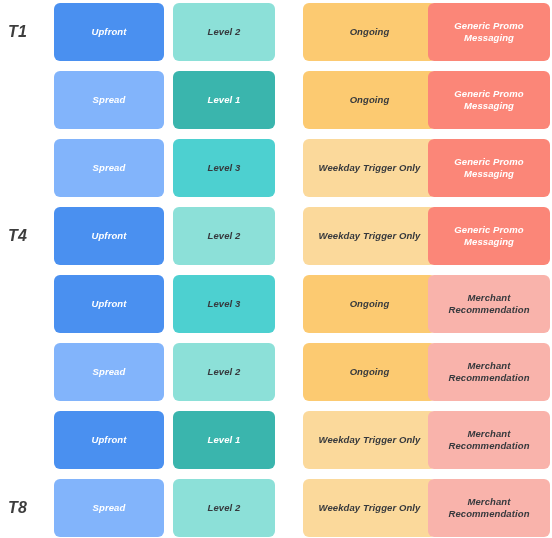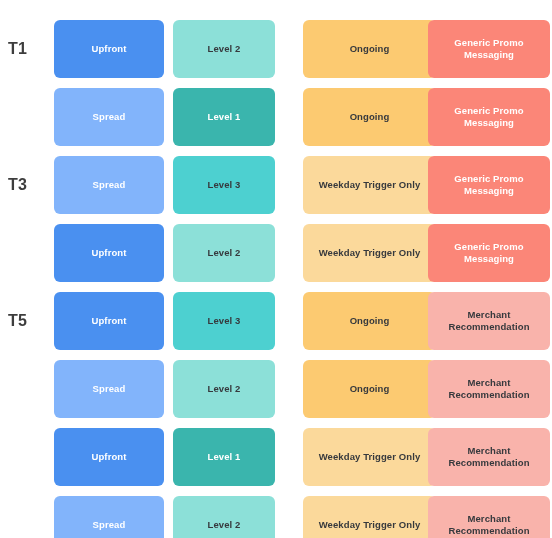--- a/index.html
+++ b/index.html
@@ -12,21 +12,22 @@
     height: 538px;
     background: #ffffff;
     font-family: "Liberation Sans", sans-serif;
     overflow: hidden;
   }
   .matrix {
     position: relative;
     width: 552px;
     height: 535px;
     box-sizing: border-box;
-    padding-top: 20px;
+    padding-top: 3px;
+    font-style: italic;
   }
   .row {
     position: relative;
     height: 68px;
     width: 552px;
   }
   .row-label {
     position: absolute;
     left: 8px;
     top: 0;
@@ -100,52 +101,51 @@
       </div>
       <div class="cell c2" style="background: rgb(252, 202, 113);">
         <span class="cell-text t-dark" style="color: rgb(54, 57, 61);">Ongoing</span>
       </div>
       <div class="cell c3" style="background: rgb(251, 134, 120);">
         <span class="cell-text t-light" style="color: rgb(255, 255, 255);">Generic Promo
 Messaging</span>
       </div>
     </div>
     <div class="row">
-      <div class="row-label">T3</div>
       <div class="cell c0" style="background: rgb(130, 180, 251);">
         <span class="cell-text t-light" style="color: rgb(255, 255, 255);">Spread</span>
       </div>
       <div class="cell c1" style="background: rgb(77, 208, 208);">
         <span class="cell-text t-dark" style="color: rgb(54, 57, 61);">Level 3</span>
       </div>
       <div class="cell c2" style="background: rgb(251, 217, 155);">
         <span class="cell-text t-dark" style="color: rgb(54, 57, 61);">Weekday Trigger Only</span>
       </div>
       <div class="cell c3" style="background: rgb(251, 134, 120);">
         <span class="cell-text t-light" style="color: rgb(255, 255, 255);">Generic Promo
 Messaging</span>
       </div>
     </div>
     <div class="row">
-      <div class="cell c0" style="background: rgb(74, 144, 240);">
-        <span class="cell-text t-light" style="color: rgb(255, 255, 255);">Upfront</span>
-      </div>
-      <div class="cell c1" style="background: rgb(140, 224, 216);">
-        <span class="cell-text t-dark" style="color: rgb(54, 57, 61);">Level 2</span>
-      </div>
-      <div class="cell c2" style="background: rgb(251, 217, 155);">
-        <span class="cell-text t-dark" style="color: rgb(54, 57, 61);">Weekday Trigger Only</span>
-      </div>
-      <div class="cell c3" style="background: rgb(251, 134, 120);">
-        <span class="cell-text t-light" style="color: rgb(255, 255, 255);">Generic Promo
-Messaging</span>
-      </div>
-    </div>
-    <div class="row">
-      <div class="row-label">T5</div>
+      <div class="row-label">T4</div>
+      <div class="cell c0" style="background: rgb(74, 144, 240);">
+        <span class="cell-text t-light" style="color: rgb(255, 255, 255);">Upfront</span>
+      </div>
+      <div class="cell c1" style="background: rgb(140, 224, 216);">
+        <span class="cell-text t-dark" style="color: rgb(54, 57, 61);">Level 2</span>
+      </div>
+      <div class="cell c2" style="background: rgb(251, 217, 155);">
+        <span class="cell-text t-dark" style="color: rgb(54, 57, 61);">Weekday Trigger Only</span>
+      </div>
+      <div class="cell c3" style="background: rgb(251, 134, 120);">
+        <span class="cell-text t-light" style="color: rgb(255, 255, 255);">Generic Promo
+Messaging</span>
+      </div>
+    </div>
+    <div class="row">
       <div class="cell c0" style="background: rgb(74, 144, 240);">
         <span class="cell-text t-light" style="color: rgb(255, 255, 255);">Upfront</span>
       </div>
       <div class="cell c1" style="background: rgb(77, 208, 208);">
         <span class="cell-text t-dark" style="color: rgb(54, 57, 61);">Level 3</span>
       </div>
       <div class="cell c2" style="background: rgb(252, 202, 113);">
         <span class="cell-text t-dark" style="color: rgb(54, 57, 61);">Ongoing</span>
       </div>
       <div class="cell c3" style="background: rgb(249, 179, 171);">
@@ -177,20 +177,21 @@
       </div>
       <div class="cell c2" style="background: rgb(251, 217, 155);">
         <span class="cell-text t-dark" style="color: rgb(54, 57, 61);">Weekday Trigger Only</span>
       </div>
       <div class="cell c3" style="background: rgb(249, 179, 171);">
         <span class="cell-text t-dark" style="color: rgb(54, 57, 61);">Merchant
 Recommendation</span>
       </div>
     </div>
     <div class="row">
+      <div class="row-label">T8</div>
       <div class="cell c0" style="background: rgb(130, 180, 251);">
         <span class="cell-text t-light" style="color: rgb(255, 255, 255);">Spread</span>
       </div>
       <div class="cell c1" style="background: rgb(140, 224, 216);">
         <span class="cell-text t-dark" style="color: rgb(54, 57, 61);">Level 2</span>
       </div>
       <div class="cell c2" style="background: rgb(251, 217, 155);">
         <span class="cell-text t-dark" style="color: rgb(54, 57, 61);">Weekday Trigger Only</span>
       </div>
       <div class="cell c3" style="background: rgb(249, 179, 171);">

